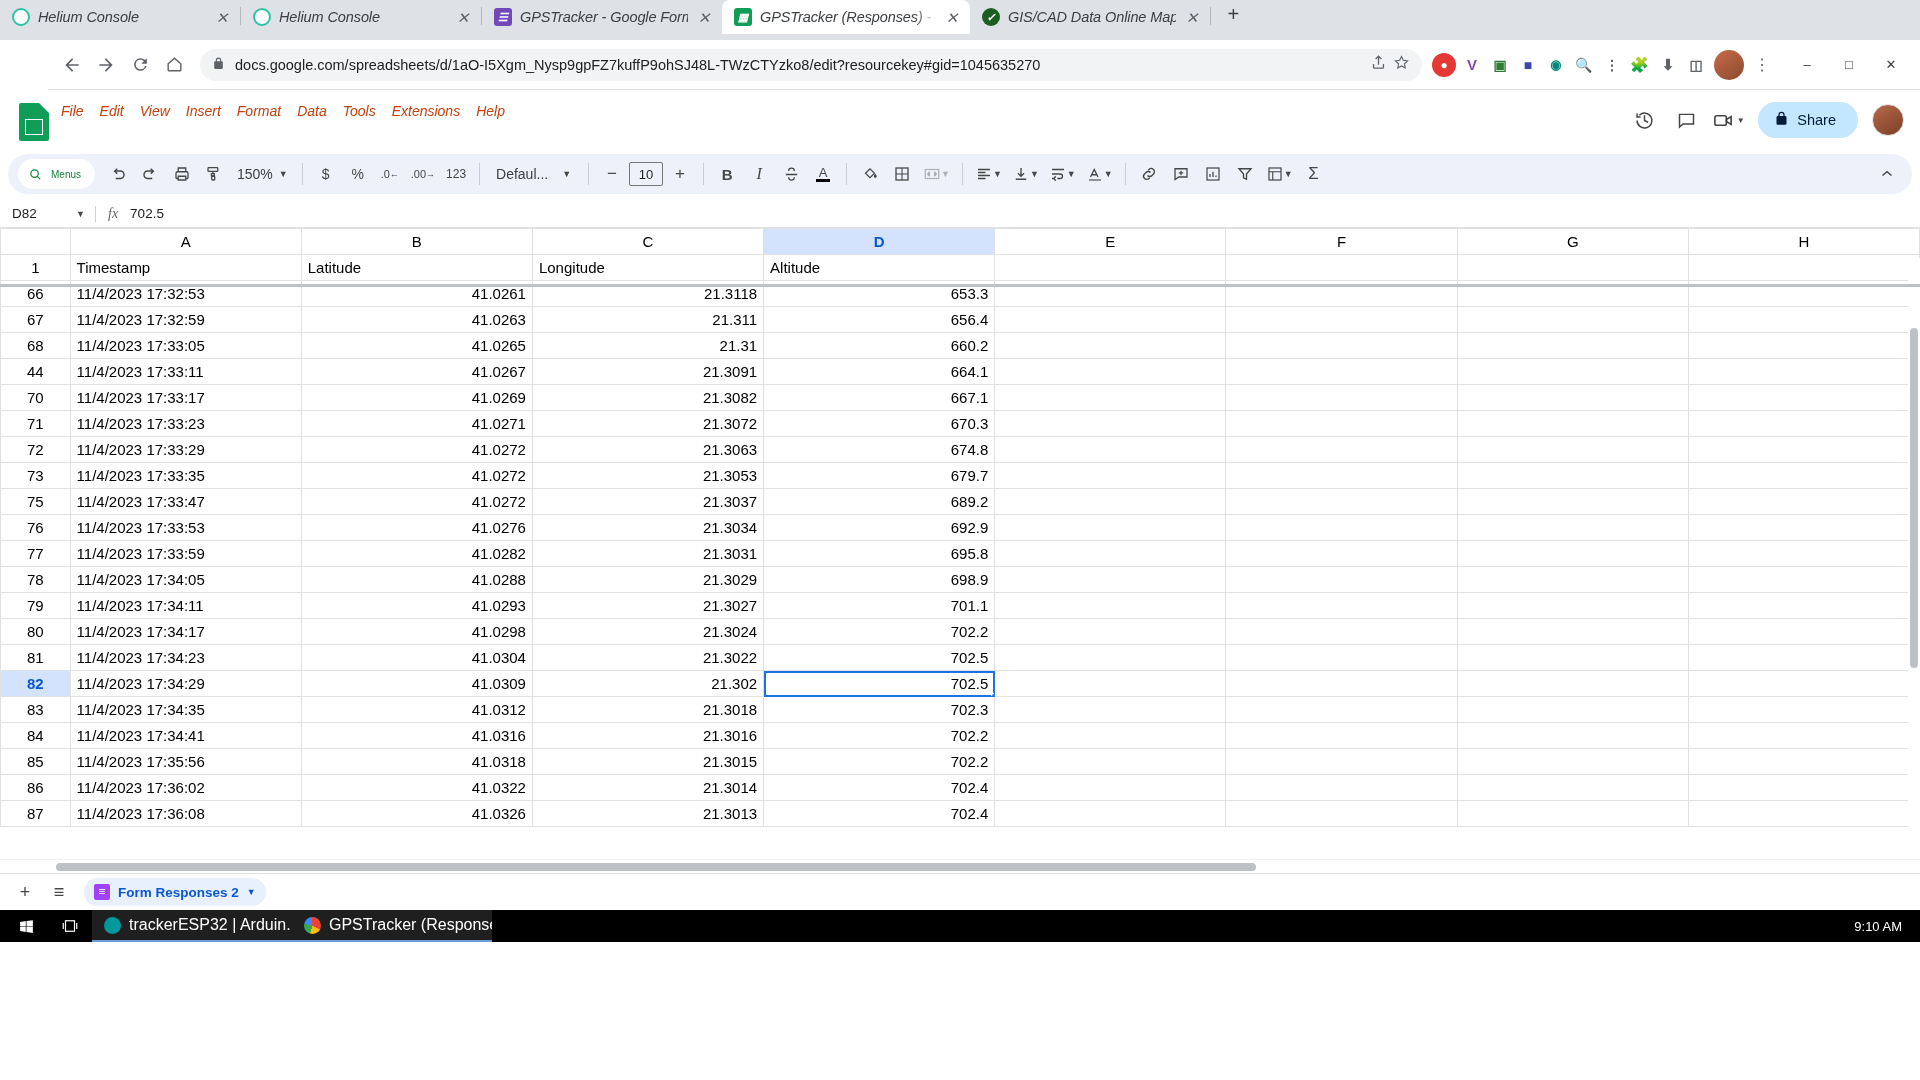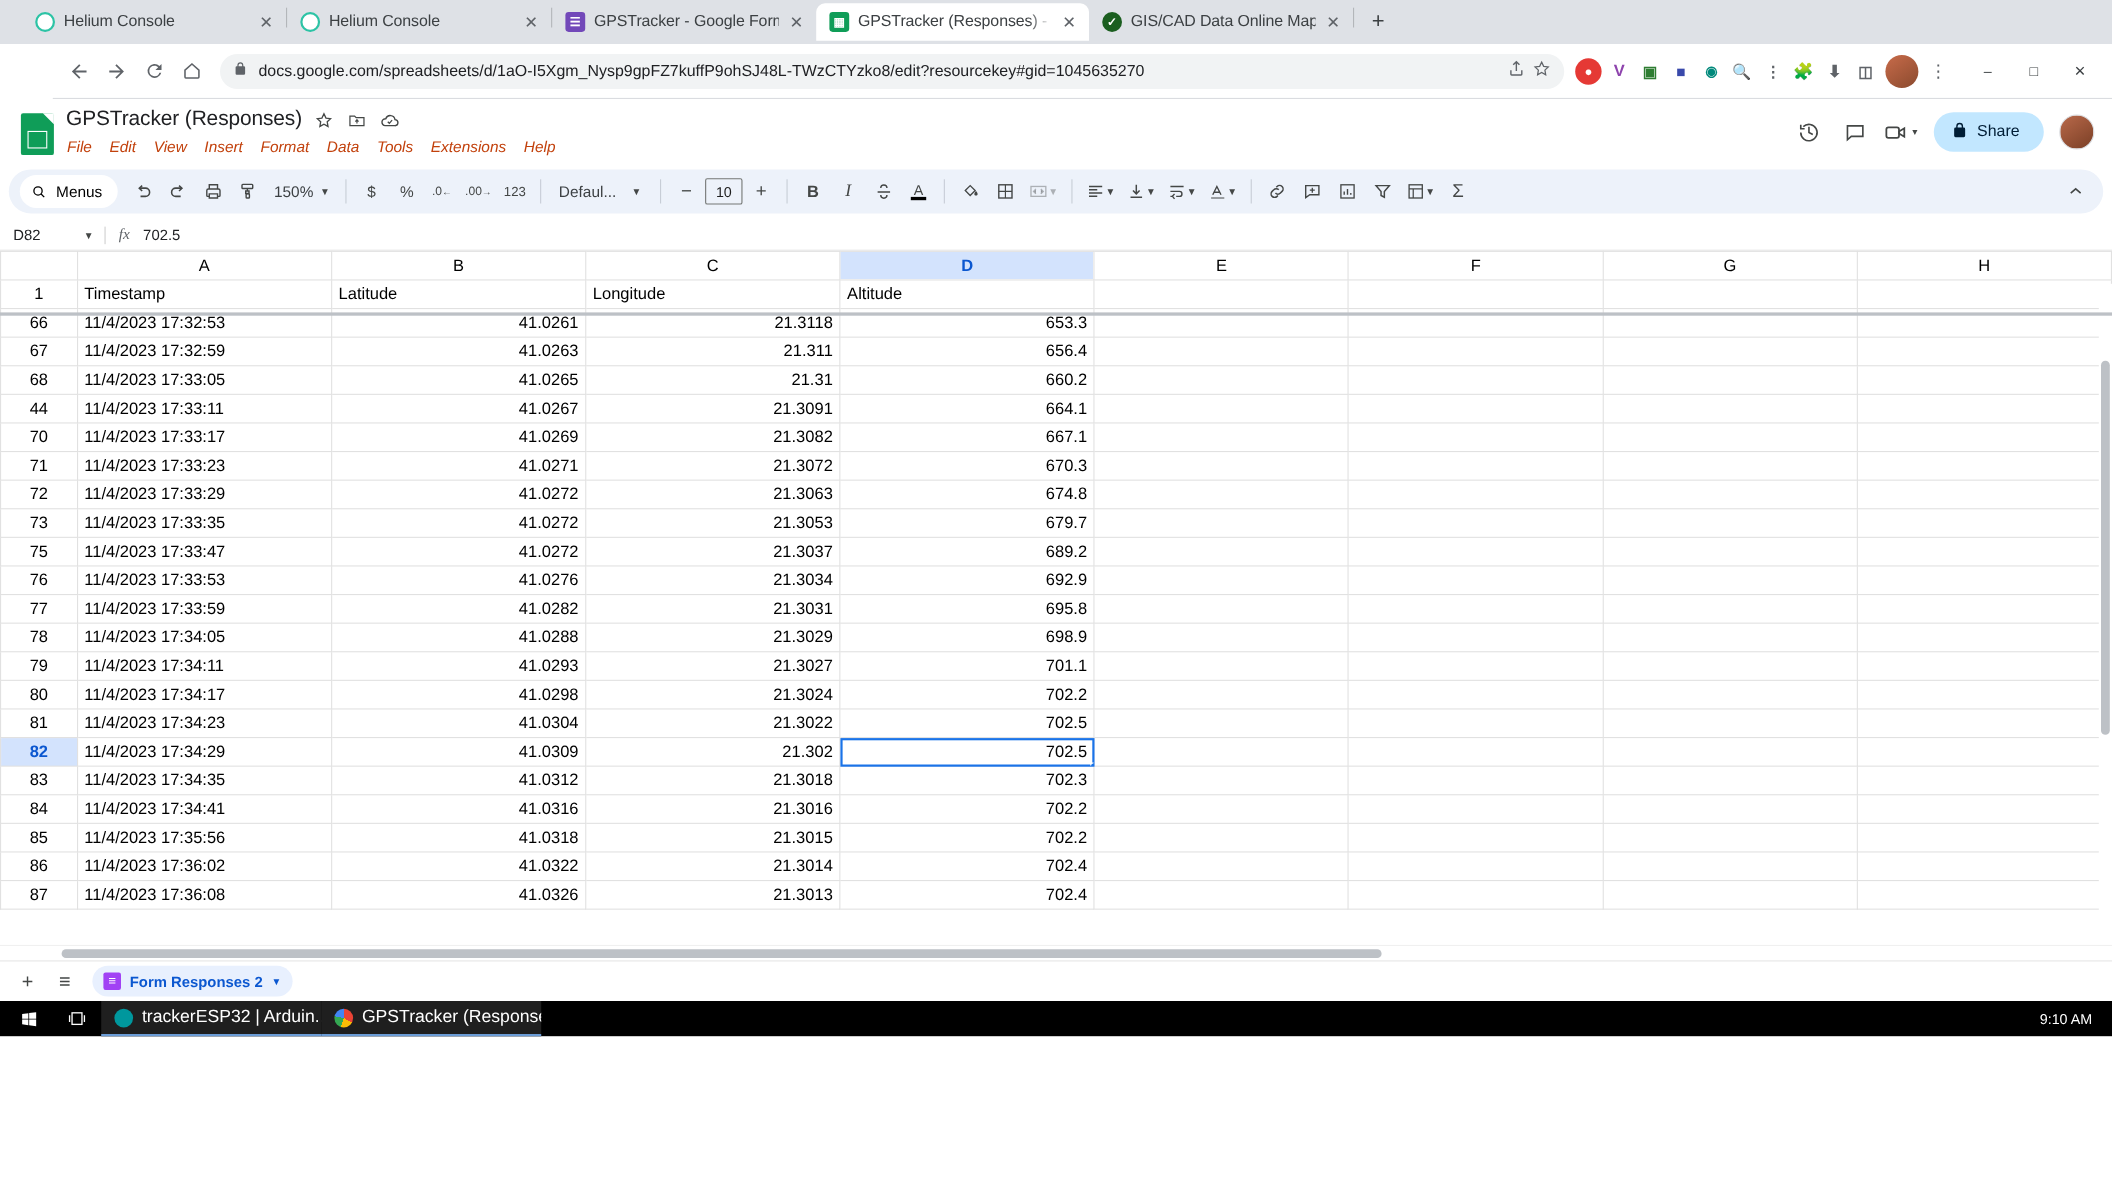--- a/index.html
+++ b/index.html
@@ -8,23 +8,24 @@
     font-family: "Liberation Sans", sans-serif;
     overflow: hidden;
     background: #ffffff;
   }
 
   
   .browser-top {
     background: #dee1e6;
     height: 40px;
     display: flex;
-    align-items: center;
-    padding-left: 20px;
+    align-items: flex-start;
+    padding-left: 0;
     position: relative;
+    font-style: italic;
   }
   .tab {
     height: 34px;
     display: flex;
     align-items: center;
     gap: 8px;
     padding: 0 10px 0 12px;
     font-size: 15px;
     color: #3c4043;
     min-width: 0;
@@ -207,22 +208,22 @@
     color: #444746;
     font-size: 14px;
     padding: 0 4px;
   }
   .tb-search {
     background: #ffffff;
     border-radius: 15px;
     height: 30px;
     display: flex; align-items: center; gap: 8px;
     padding: 0 14px 0 10px;
-    color: #000000;
-    font-size: 14px;
+    color: #15803d;
+    font-size: 10px;
     margin-right: 6px;
   }
   .tb-sep { width: 1px; height: 22px; background: #c7cdd6; margin: 0 6px; }
   .tb-zoom { display: flex; align-items: center; gap: 6px; padding: 0 6px; font-size: 14px; color: #3c4043; }
   .tb-font {
     display: flex; align-items: center; gap: 14px;
     padding: 0 6px 0 8px; font-size: 14px; color: #3c4043;
     min-width: 92px;
   }
   .fontsize-box {
@@ -501,40 +502,20 @@
     <div class="win-btn">□</div>
     <div class="win-btn">✕</div>
   </div>
 </div>
 
 <div class="sheets-header">
   <div class="sheets-logo">
     <div class="logo-shape"></div>
   </div>
   <div class="title-block">
-    <div class="title-row">
-      <span class="doc-title">GPSTracker (Responses)</span>
-      <span class="title-icon">
-        <svg width="17" height="17" viewBox="0 0 24 24">
-            <path fill="none" stroke="#444746" stroke-width="1.7" d="M12 3.5l2.6 5.4 5.9.8-4.3 4.1 1 5.9-5.2-2.8-5.2 2.8 1-5.9L3.5 9.7l5.9-.8z"></path>
-          </svg>
-      </span>
-      <span class="title-icon">
-        <svg width="17" height="17" viewBox="0 0 24 24">
-            <path fill="none" stroke="#444746" stroke-width="1.6" d="M3 6.5h6l2 2h10v10H3z"></path>
-            <path fill="none" stroke="#444746" stroke-width="1.5" d="M12 11v5M10 13.5l2-2.5 2 2.5"></path>
-          </svg>
-      </span>
-      <span class="title-icon">
-        <svg width="19" height="19" viewBox="0 0 24 24">
-            <path fill="none" stroke="#444746" stroke-width="1.6" d="M6.5 18h11a3.5 3.5 0 0 0 .3-7 5.5 5.5 0 0 0-10.6-1A3.6 3.6 0 0 0 6.5 18z"></path>
-            <path fill="none" stroke="#444746" stroke-width="1.5" d="M9.5 13.5l1.8 1.8 3.2-3.6"></path>
-          </svg>
-      </span>
-    </div>
     <div class="menu-row">
       <span class="menu-item">File</span>
       <span class="menu-item">Edit</span>
       <span class="menu-item">View</span>
       <span class="menu-item">Insert</span>
       <span class="menu-item">Format</span>
       <span class="menu-item">Data</span>
       <span class="menu-item">Tools</span>
       <span class="menu-item">Extensions</span>
       <span class="menu-item">Help</span>

